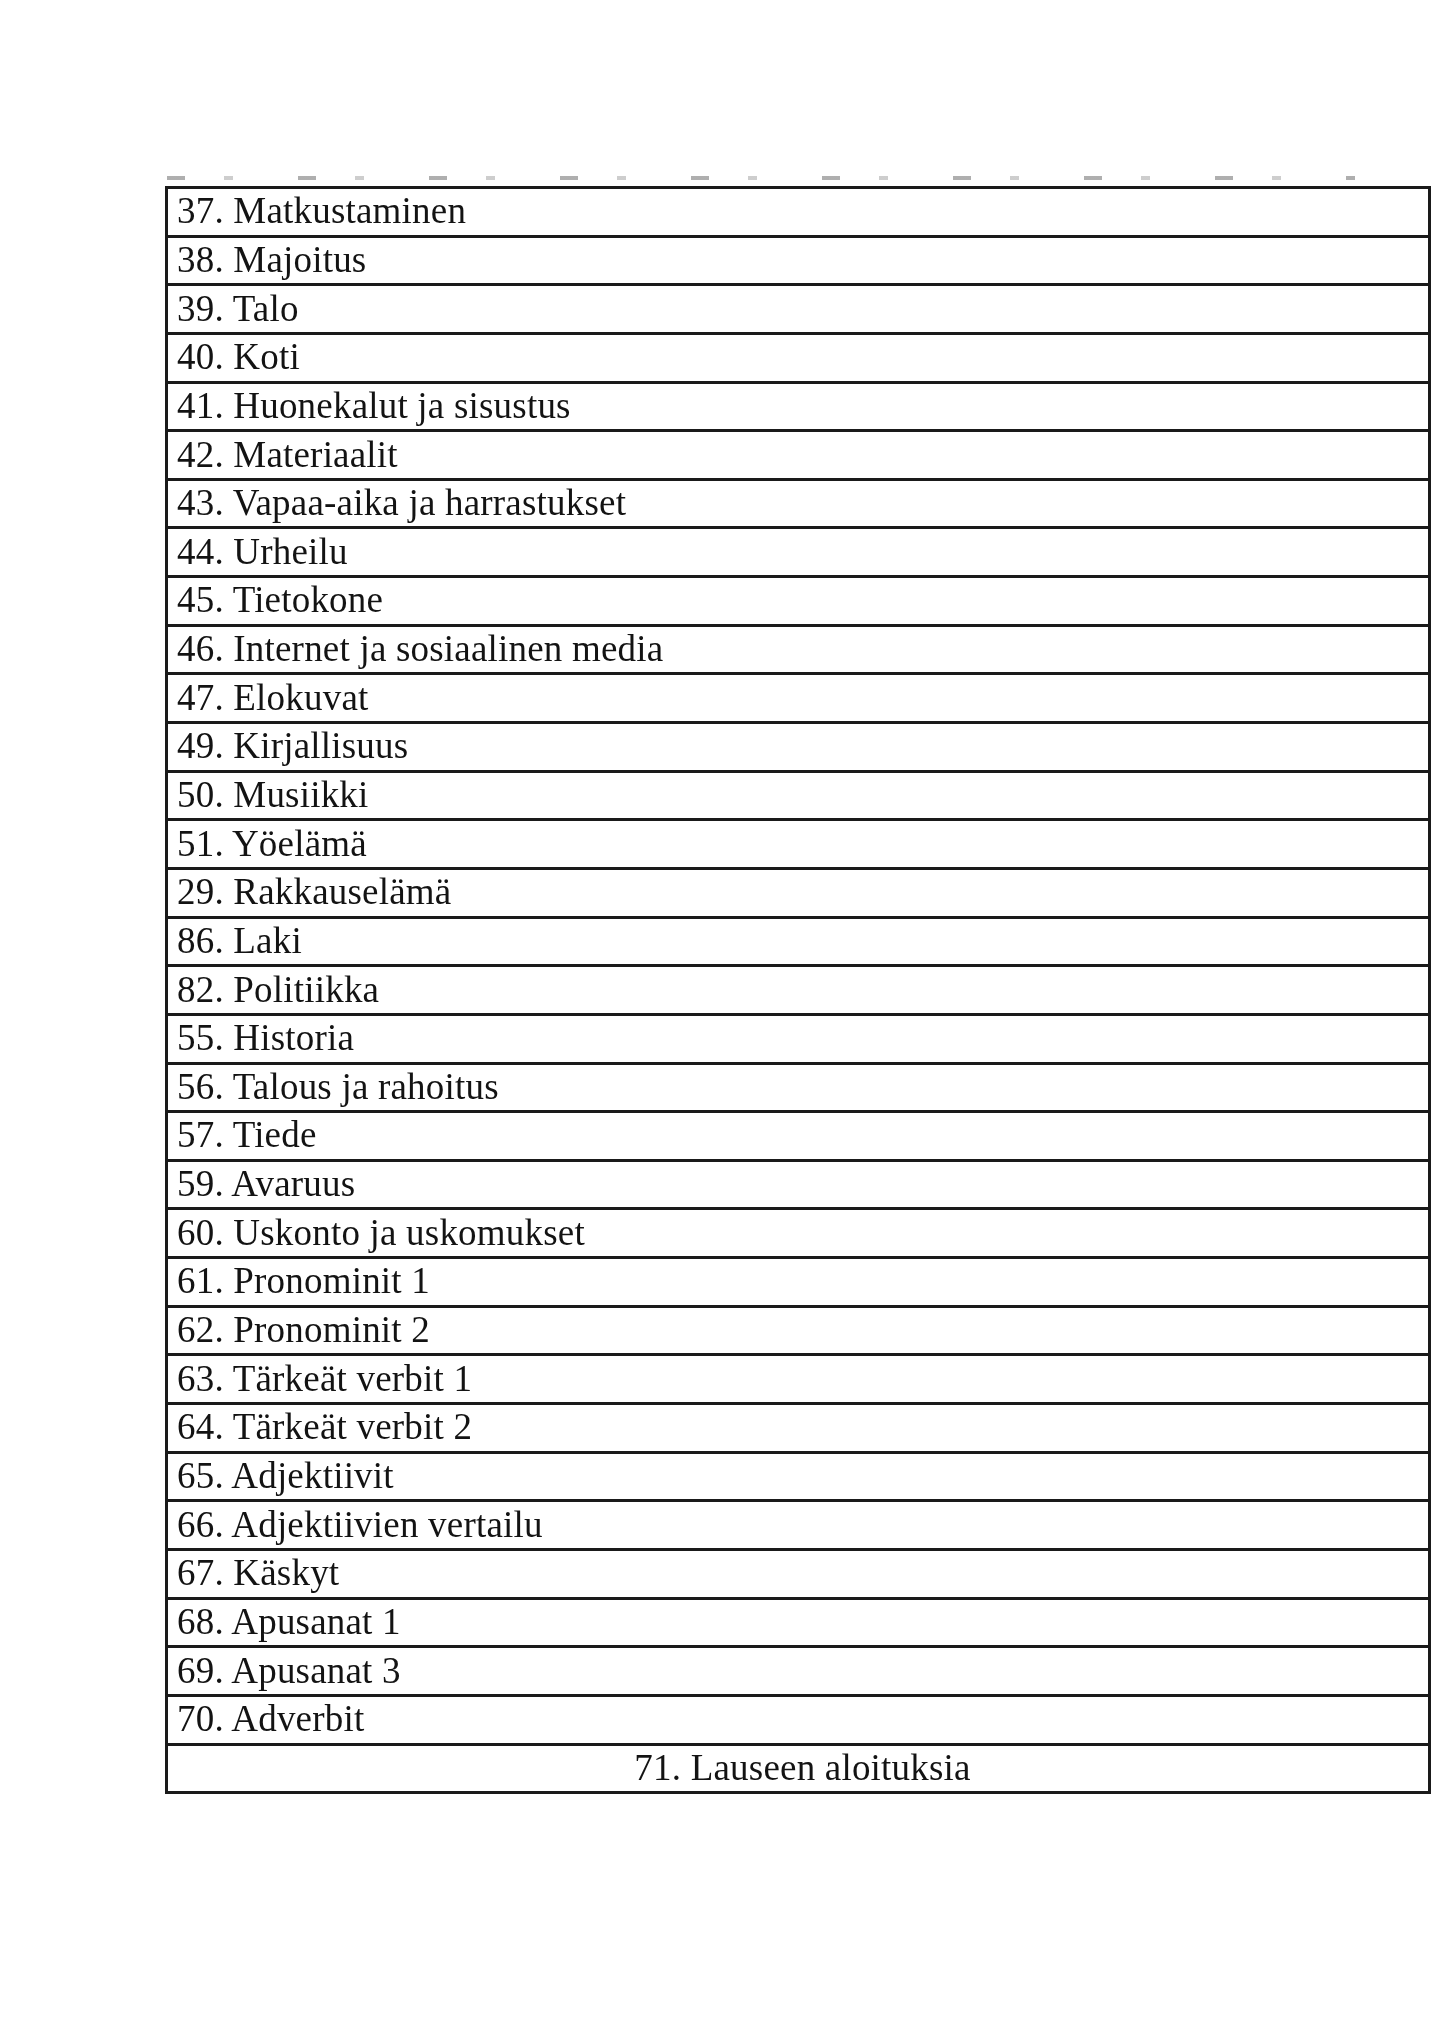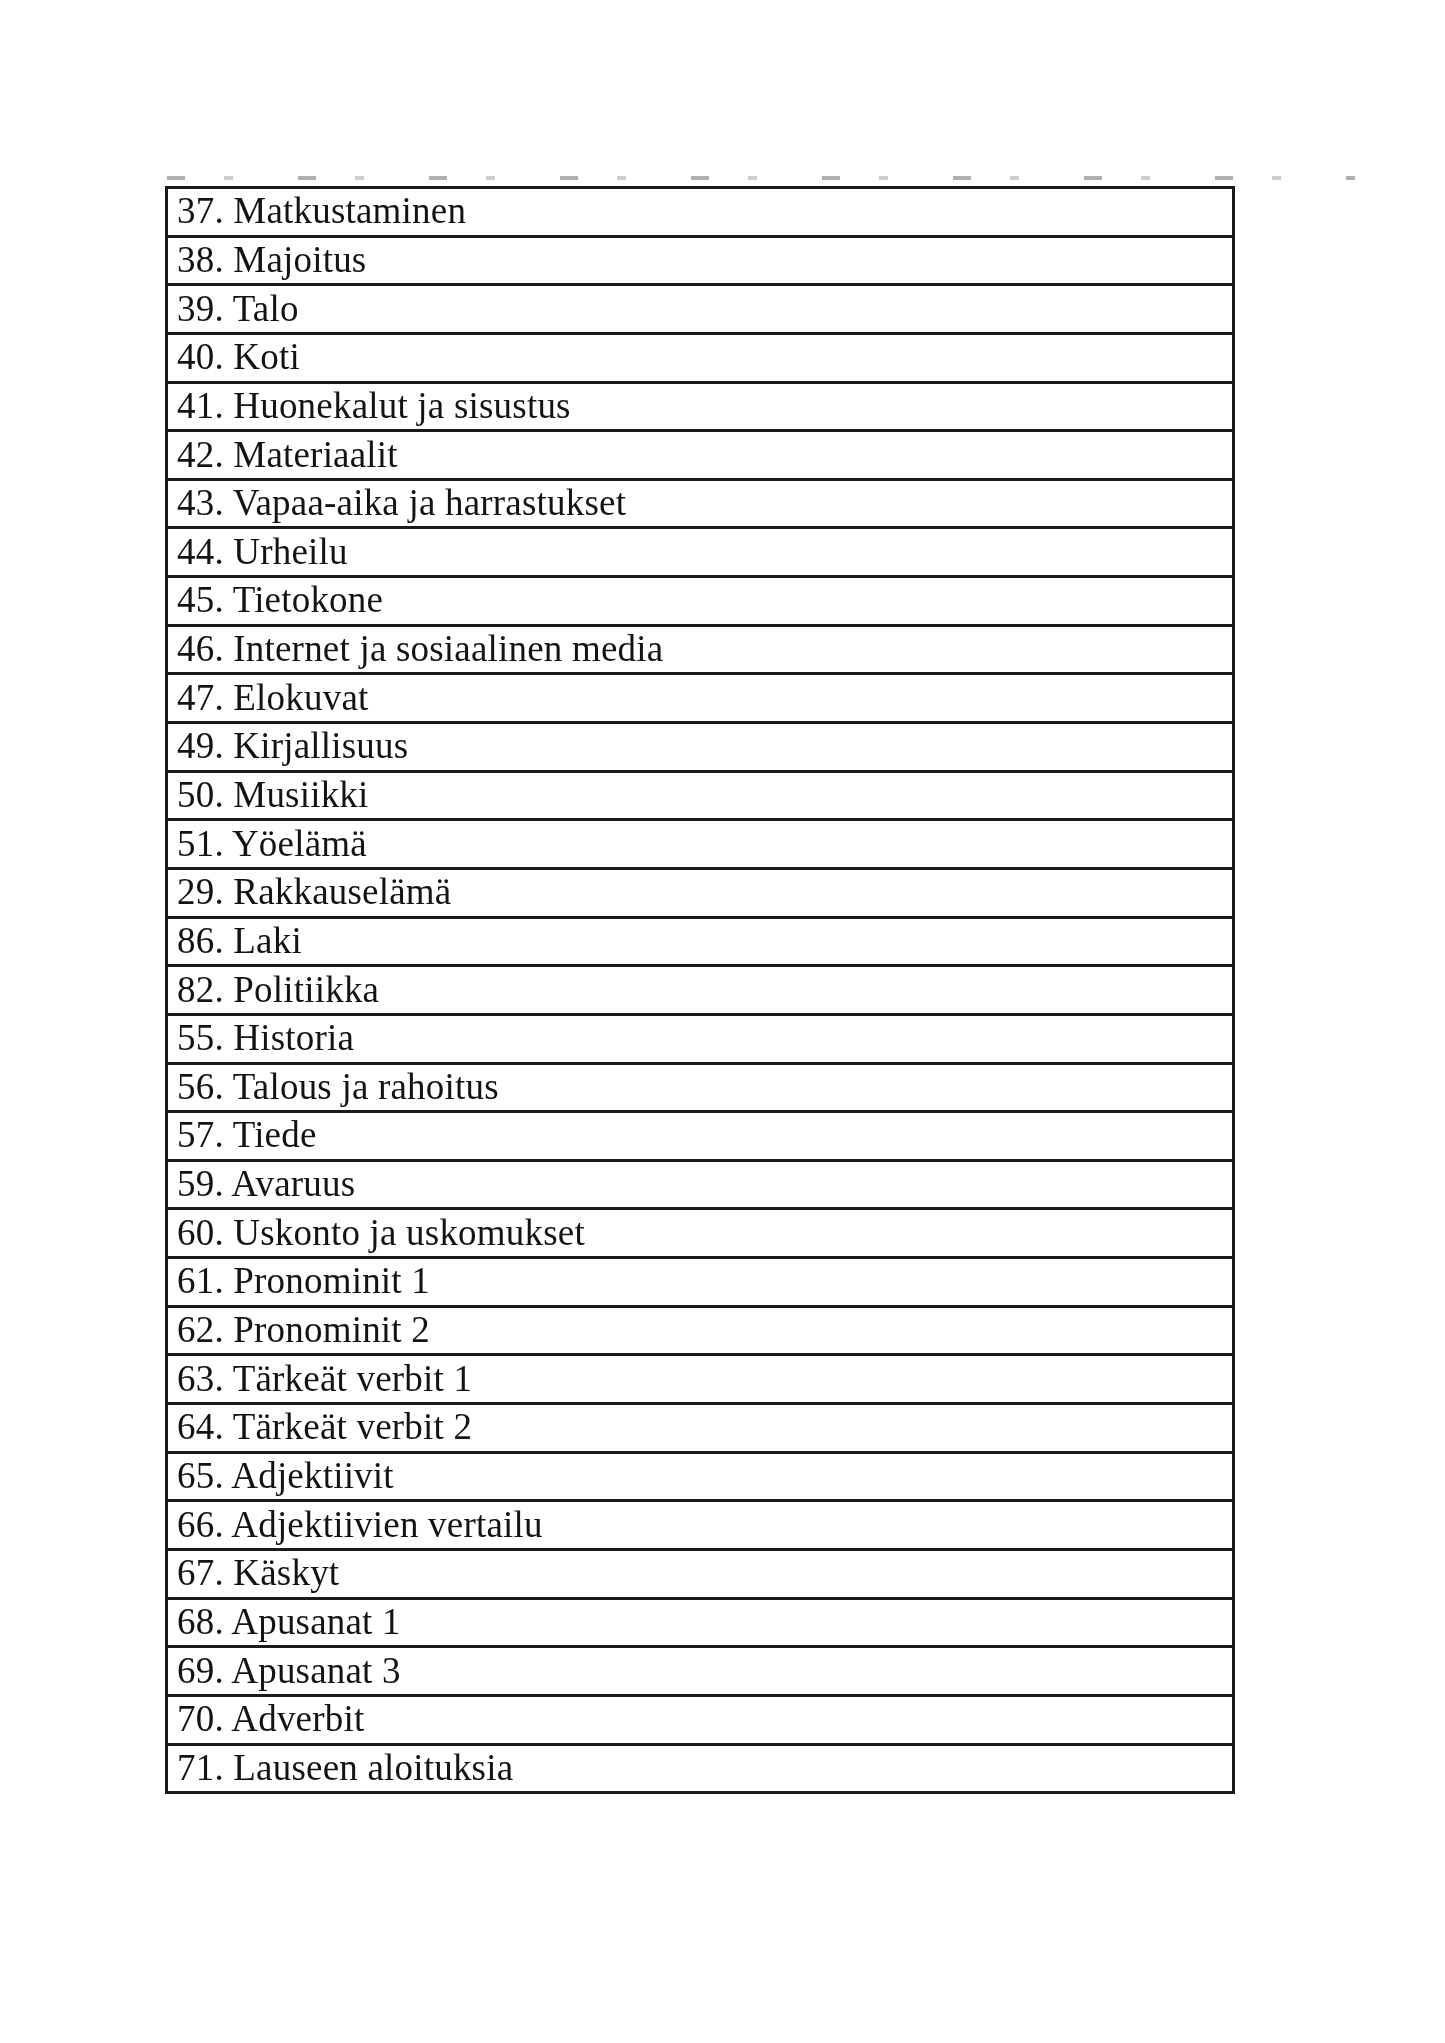--- a/index.html
+++ b/index.html
@@ -27,39 +27,40 @@
         rgba(60,60,60,0.55) 0px 18px,
         transparent 18px 57px,
         rgba(90,90,90,0.40) 57px 66px,
         transparent 66px 131px);
     opacity: 0.75;
   }
   .toc {
     position: absolute;
     left: 165px;
     top: 186px;
-    width: 1070px;
+    width: 1266px;
     height: 1608px;
     box-sizing: border-box;
     border: 3px solid #1a1a1a;
     background: #ffffff;
     display: flex;
     flex-direction: column;
   }
   .row {
     flex: 1 1 0;
     box-sizing: border-box;
     border-bottom: 3px solid #1a1a1a;
     display: flex;
     align-items: center;
     padding-left: 9px;
     overflow: hidden;
   }
   .row:last-child {
     border-bottom: none;
+    justify-content: center;
   }
   .row span {
     font-size: 37px;
     line-height: 1;
     color: #131313;
     letter-spacing: 0.2px;
     white-space: nowrap;
     transform: translateY(-1px);
   }
 </style>

